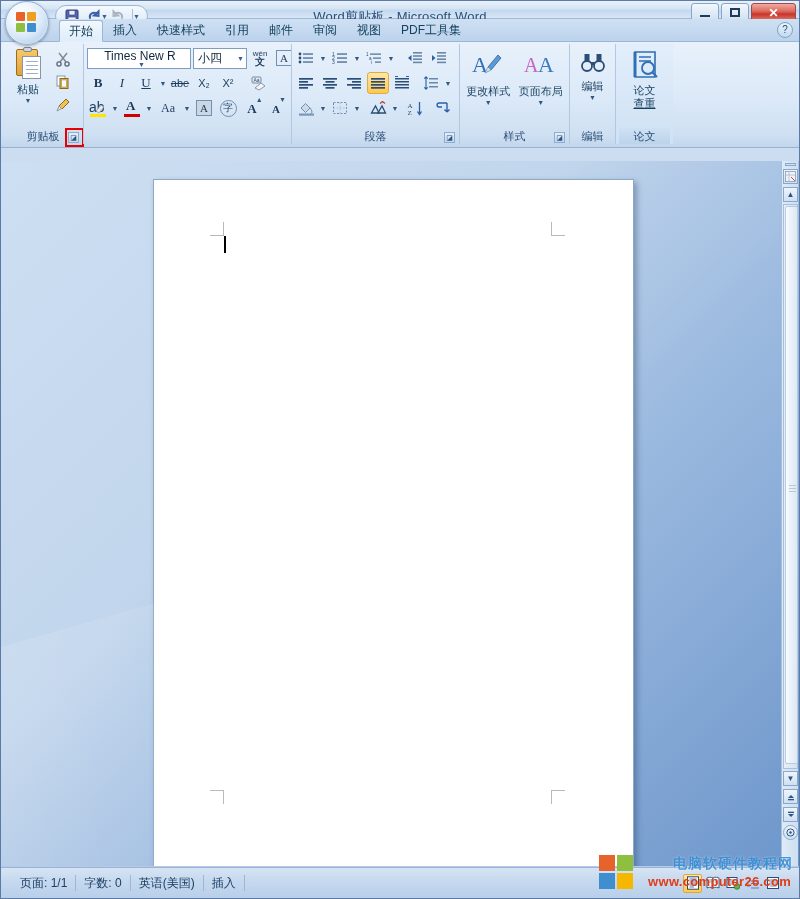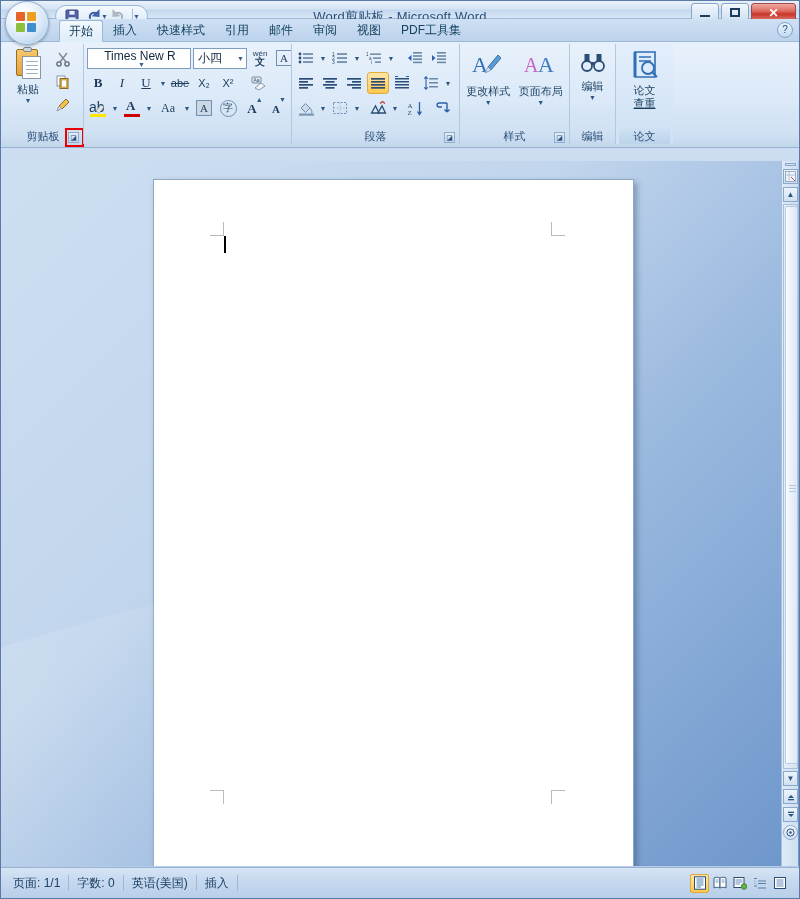--- a/index.html
+++ b/index.html
@@ -333,21 +333,21 @@
   .vsb-grip { position:absolute; left:3px; top:278px; width:7px; height:1px;
     background:#b8c9dd; box-shadow:0 3px 0 #b8c9dd, 0 6px 0 #b8c9dd; }
 
   
   .statusbar {
     position: absolute; left:0; right:0; bottom: 0; height: 31px;
     background: linear-gradient(180deg,#d6e4f4 0%,#c4d7ee 50%,#b9cfe9 100%);
     border-top: 1px solid #9ab4d4;
     display: flex; align-items: center;
     font-size: 12px; color: #1d3f63;
-    padding: 0 4px;
+    padding: 0 11px;
   }
   .sb-item { padding: 0 8px; height: 20px; line-height: 20px; cursor: pointer; white-space: nowrap; }
   .sb-sep { width:1px; height:16px; background:#9fb7d3; }
   .sb-spring { flex: 1; }
   .view-btns { display:flex; align-items:center; gap:1px; padding-right: 6px; }
   .vb {
     width:19px; height:19px; border:1px solid transparent; border-radius:2px;
     display:flex; align-items:center; justify-content:center; cursor:pointer;
   }
   .vb.sel { background: linear-gradient(180deg,#ffe7a8,#ffc84d); border-color:#dfa93a; }
@@ -899,14 +899,24 @@
       </div>
       <div class="vb" title="普通视图">
         <svg width="14" height="14" viewBox="0 0 14 14">
           <rect x="1.5" y="1.5" width="11" height="11" fill="#fff" stroke="#2b4e76"></rect>
           <path d="M3.5 4 L10.5 4 M3.5 6 L10.5 6 M3.5 8 L10.5 8 M3.5 10 L10.5 10" stroke="#5b7ea8" stroke-width=".9"></path>
         </svg>
       </div>
     </div>
   </div>
 
+  <div class="watermark">
+    <span class="wm-win">
+      <i></i>
+        <i></i>
+        <i></i>
+        <i></i>
+    </span>
+    <span class="wm-top">电脑软硬件教程网</span>
+    <span class="wm-bot">www.computer26.com</span>
+  </div>
 
 </div>
 
 </body></html>

